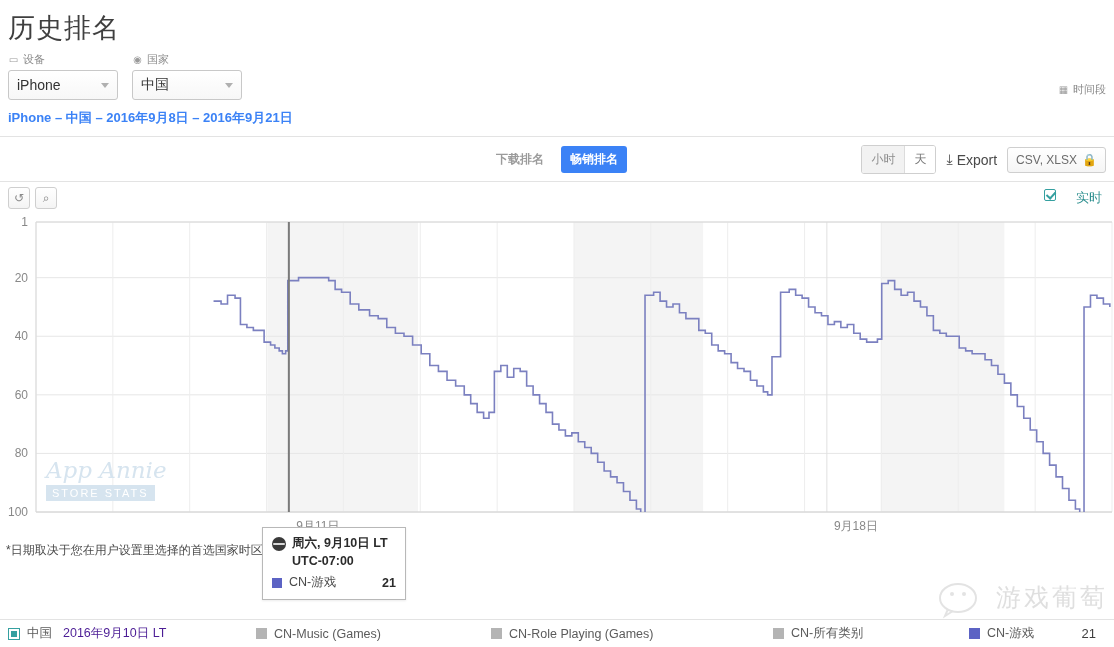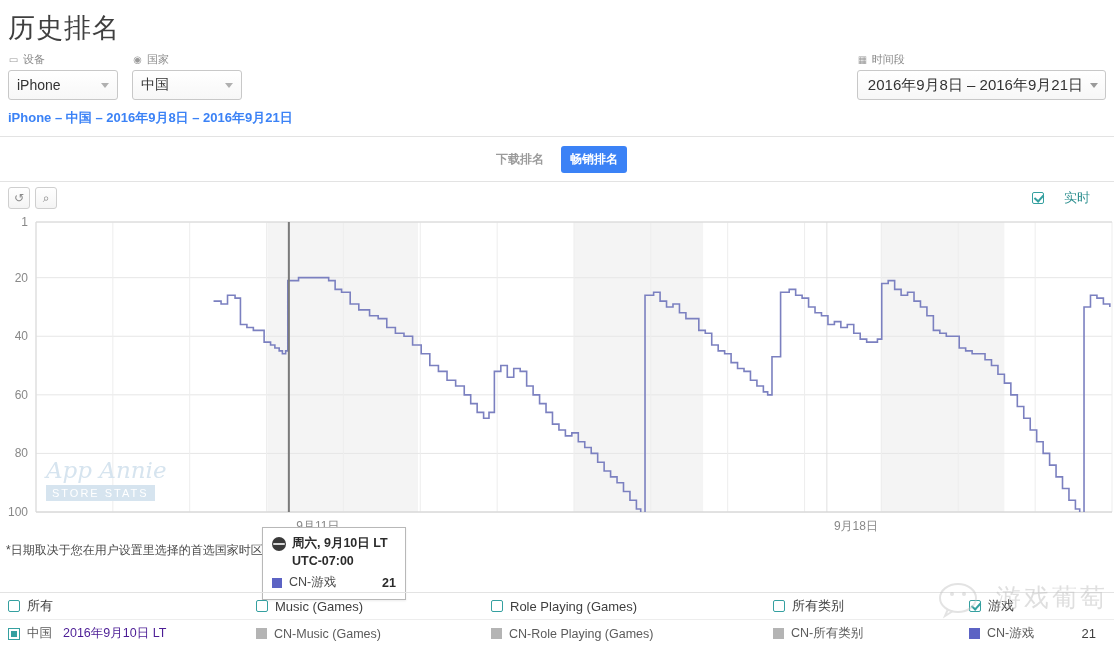--- a/index.html
+++ b/index.html
@@ -184,23 +184,22 @@
     border-radius: 3px;
     background: linear-gradient(#ffffff, #f4f4f4);
     display: flex;
     align-items: center;
     justify-content: center;
     color: #8a8a8a;
     font-size: 12px;
   }
   .realtime {
     position: absolute;
-    right: 24px;
-    display: flex;
-    align-items: center;
+    right: 12px;
+    display: flex;
     gap: 20px;
     font-size: 13px;
     color: #2d8f8f;
   }
   .tick-box {
     width: 12px; height: 12px;
     border: 1px solid #35a0a0;
     border-radius: 2px;
     background: #ffffff;
     position: relative;
@@ -397,36 +396,46 @@
       <span>中国</span>
       <span class="caret"></span>
     </div>
   </div>
 
   <div class="daterange-wrap">
     <div class="filter-label">
       <span class="mini-icon">▦</span>
       <span>时间段</span>
     </div>
-    <div class="daterange-box">
-      <span>2016年9月8日 – 2016年9月21日</span>
-      <span class="caret"></span>
-    </div>
   </div>
 </div>
 
 <div class="breadcrumb">iPhone – 中国 – 2016年9月8日 – 2016年9月21日</div>
 <div class="divider"></div>
 
 <div class="toolbar">
   <div class="tabs">
     <div class="tab">下载排名</div>
     <div class="tab active">畅销排名</div>
   </div>
 
+  <div class="toolbar-right">
+    <div class="segmented">
+      <div class="seg">小时</div>
+      <div class="seg active">天</div>
+    </div>
+    <div class="export-btn">
+      <span>⤓</span>
+      <span>Export</span>
+    </div>
+    <div class="csv-btn">
+      <span>CSV, XLSX</span>
+      <span>🔒</span>
+    </div>
+  </div>
 </div>
 <div class="divider"></div>
 
 <div class="chart-controls">
   <div class="icon-btn">
     <span>↺</span>
   </div>
   <div class="icon-btn">
     <span>⌕</span>
   </div>
@@ -498,42 +507,20 @@
       <span class="tt-swatch"></span>
       <span class="tt-name">CN-游戏</span>
       <span class="tt-val">21</span>
     </div>
   </div>
 </div>
 
 <div class="footnote">*日期取决于您在用户设置里选择的首选国家时区</div>
 
 <div class="legend-wrap">
-  <div class="legend-row top">
-    <div class="legend-cell lc0">
-      <span class="tick-box"></span>
-      <span>所有</span>
-    </div>
-    <div class="legend-cell lc1">
-      <span class="tick-box"></span>
-      <span>Music (Games)</span>
-    </div>
-    <div class="legend-cell lc2">
-      <span class="tick-box"></span>
-      <span>Role Playing (Games)</span>
-    </div>
-    <div class="legend-cell lc3">
-      <span class="tick-box"></span>
-      <span>所有类别</span>
-    </div>
-    <div class="legend-cell lc4">
-      <span class="tick-box checked"></span>
-      <span>游戏</span>
-    </div>
-  </div>
 
   <div class="legend-row bottom">
     <div class="legend-cell lc0">
       <span class="radio-teal"></span>
       <span>中国</span>
       <span class="cn-date">2016年9月10日 LT</span>
     </div>
     <div class="legend-cell lc1">
       <span class="sq-gray"></span>
       <span>CN-Music (Games)</span>

